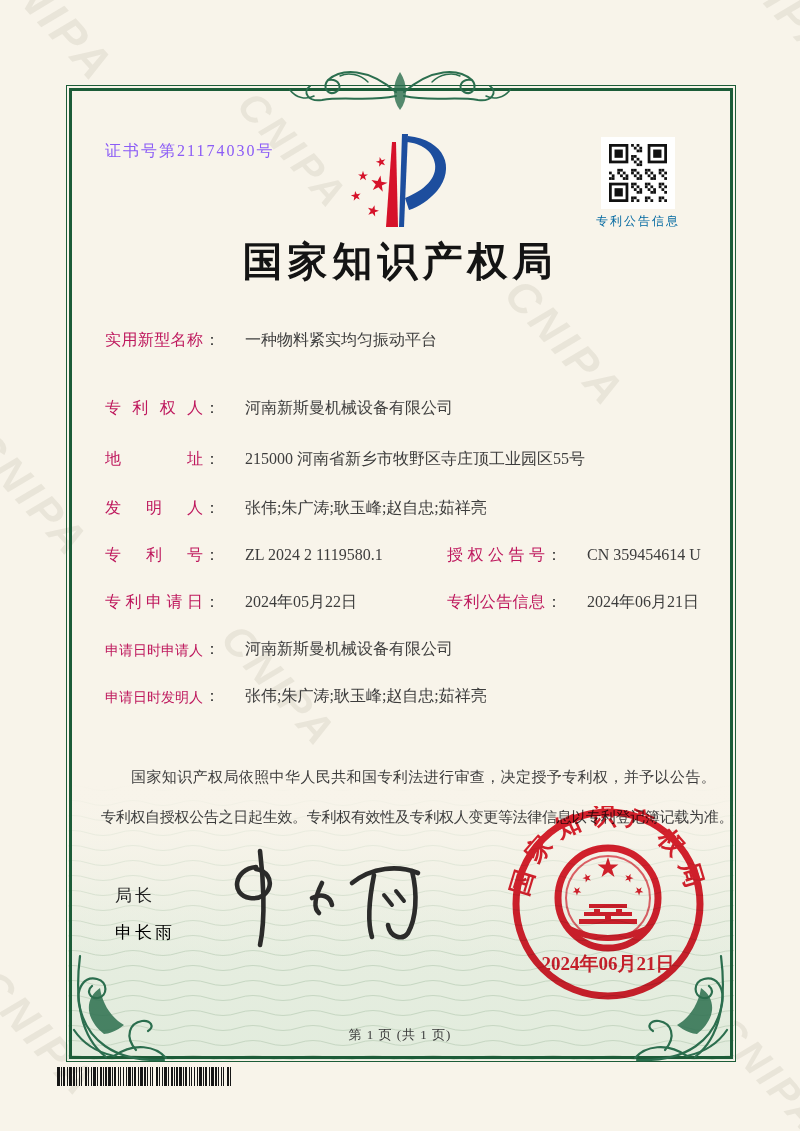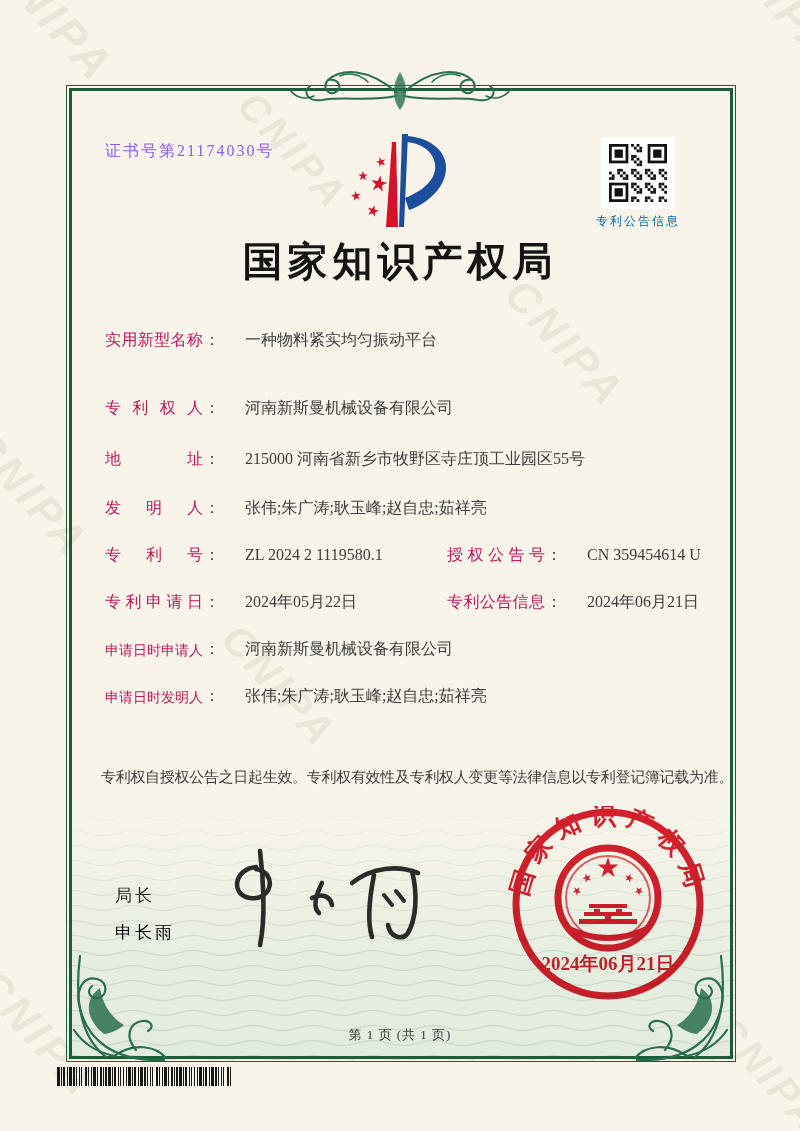--- a/index.html
+++ b/index.html
@@ -300,20 +300,21 @@
   <span class="rpair"><span class="flabel">专利公告信息</span><span class="fcolon">：</span><span class="fvalue">2024年06月21日</span></span>
 </div>
 <div class="frow" style="top:639px">
   <span class="flabel small">申请日时申请人</span><span class="fcolon">：</span><span class="fvalue">河南新斯曼机械设备有限公司</span>
 </div>
 <div class="frow" style="top:686px">
   <span class="flabel small">申请日时发明人</span><span class="fcolon">：</span><span class="fvalue">张伟;朱广涛;耿玉峰;赵自忠;茹祥亮</span>
 </div>
 
 <div class="statement">
+  <div class="l1">国家知识产权局依照中华人民共和国专利法进行审查，决定授予专利权，并予以公告。</div>
   <div class="l2">专利权自授权公告之日起生效。专利权有效性及专利权人变更等法律信息以专利登记簿记载为准。</div>
 </div>
 
 <div class="signer-title">局长</div>
 <div class="signer-name">申长雨</div>
 
 <svg class="abs" style="left:222px;top:845px" width="210" height="105" viewBox="0 0 210 105">
   <g fill="none" stroke="#1b1b1b" stroke-width="4.6" stroke-linecap="round" opacity="0.92">
     <path d="M34,22 C12,24 8,50 28,53 C50,56 56,28 34,24"></path>
     <path d="M38,6 C41,30 44,72 38,100"></path>

